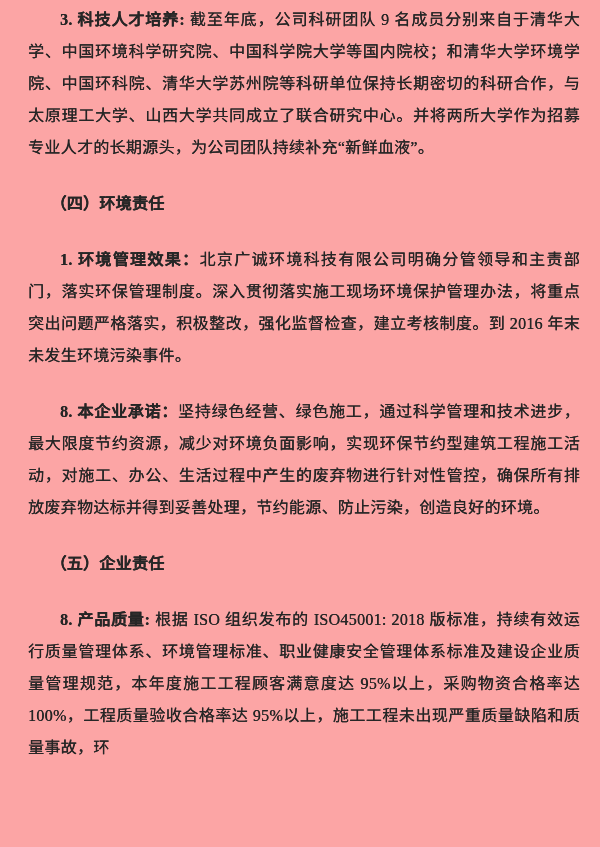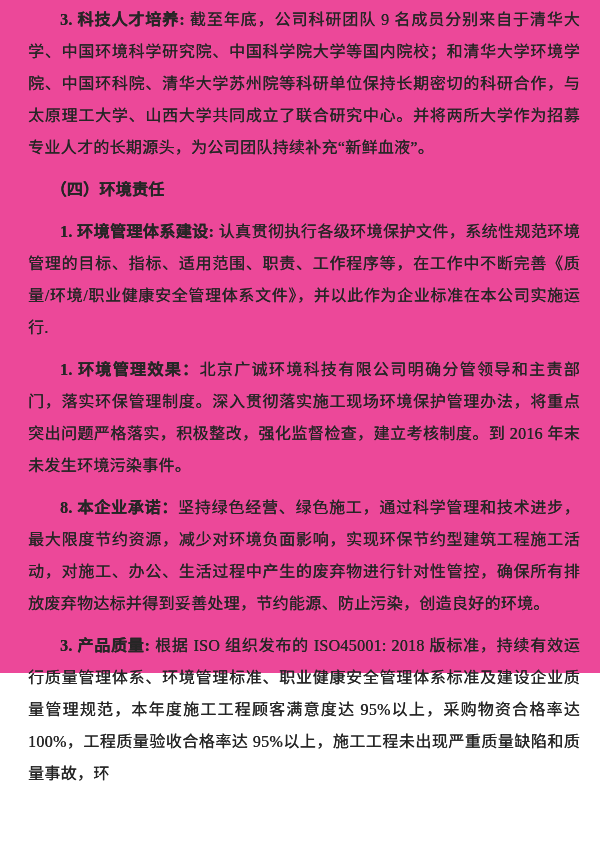--- a/index.html
+++ b/index.html
@@ -10,26 +10,26 @@
     background: #ffffff;
   }
   body {
     font-family: "Liberation Serif", "DejaVu Serif", serif;
     font-size: 16px;
     color: #262626;
     overflow: hidden;
   }
   .page {
     width: 600px;
-    height: 673px;
+    height: 847px;
     padding: 4px 20px 0 28px;
-    background: #ec4899;
+    background: #fca5a5;
   }
   .block {
-    margin-top: 10px;
+    margin-top: 24px;
     line-height: 32px;
     letter-spacing: 0.3px;
   }
   .block:first-child { margin-top: 0; }
   .para {
     text-align: justify;
     text-indent: 2em;
     
     text-shadow: 0.3px 0 0 currentColor;
   }
@@ -42,22 +42,22 @@
 </style>
 </head>
 <body>
 
 <div class="page">
 
   <p class="block para"><b class="lead">3. 科技人才培养: </b><span>截至年底，公司科研团队 9 名成员分别来自于清华大学、中国环境科学研究院、中国科学院大学等国内院校；和清华大学环境学院、中国环科院、清华大学苏州院等科研单位保持长期密切的科研合作，与太原理工大学、山西大学共同成立了联合研究中心。并将两所大学作为招募专业人才的长期源头，为公司团队持续补充“新鲜血液”。</span></p>
 
   <p class="block heading">（四）环境责任</p>
 
-  <p class="block para"><b class="lead">1. 环境管理体系建设: </b><span>认真贯彻执行各级环境保护文件，系统性规范环境管理的目标、指标、适用范围、职责、工作程序等，在工作中不断完善《质量/环境/职业健康安全管理体系文件》，并以此作为企业标准在本公司实施运行.</span></p>
 
   <p class="block para"><b class="lead">1. 环境管理效果：</b><span>北京广诚环境科技有限公司明确分管领导和主责部门，落实环保管理制度。深入贯彻落实施工现场环境保护管理办法，将重点突出问题严格落实，积极整改，强化监督检查，建立考核制度。到 2016 年末未发生环境污染事件。</span></p>
 
   <p class="block para"><b class="lead">8. 本企业承诺：</b><span>坚持绿色经营、绿色施工，通过科学管理和技术进步，最大限度节约资源，减少对环境负面影响，实现环保节约型建筑工程施工活动，对施工、办公、生活过程中产生的废弃物进行针对性管控，确保所有排放废弃物达标并得到妥善处理，节约能源、防止污染，创造良好的环境。</span></p>
 
+  <p class="block heading">（五）企业责任</p>
 
-  <p class="block para"><b class="lead">3. 产品质量: </b><span>根据 ISO 组织发布的 ISO45001: 2018 版标准，持续有效运行质量管理体系、环境管理标准、职业健康安全管理体系标准及建设企业质量管理规范，本年度施工工程顾客满意度达 95%以上，采购物资合格率达 100%，工程质量验收合格率达 95%以上，施工工程未出现严重质量缺陷和质量事故，环</span></p>
+  <p class="block para"><b class="lead">8. 产品质量: </b><span>根据 ISO 组织发布的 ISO45001: 2018 版标准，持续有效运行质量管理体系、环境管理标准、职业健康安全管理体系标准及建设企业质量管理规范，本年度施工工程顾客满意度达 95%以上，采购物资合格率达 100%，工程质量验收合格率达 95%以上，施工工程未出现严重质量缺陷和质量事故，环</span></p>
 
 </div>
 
 </body></html>

